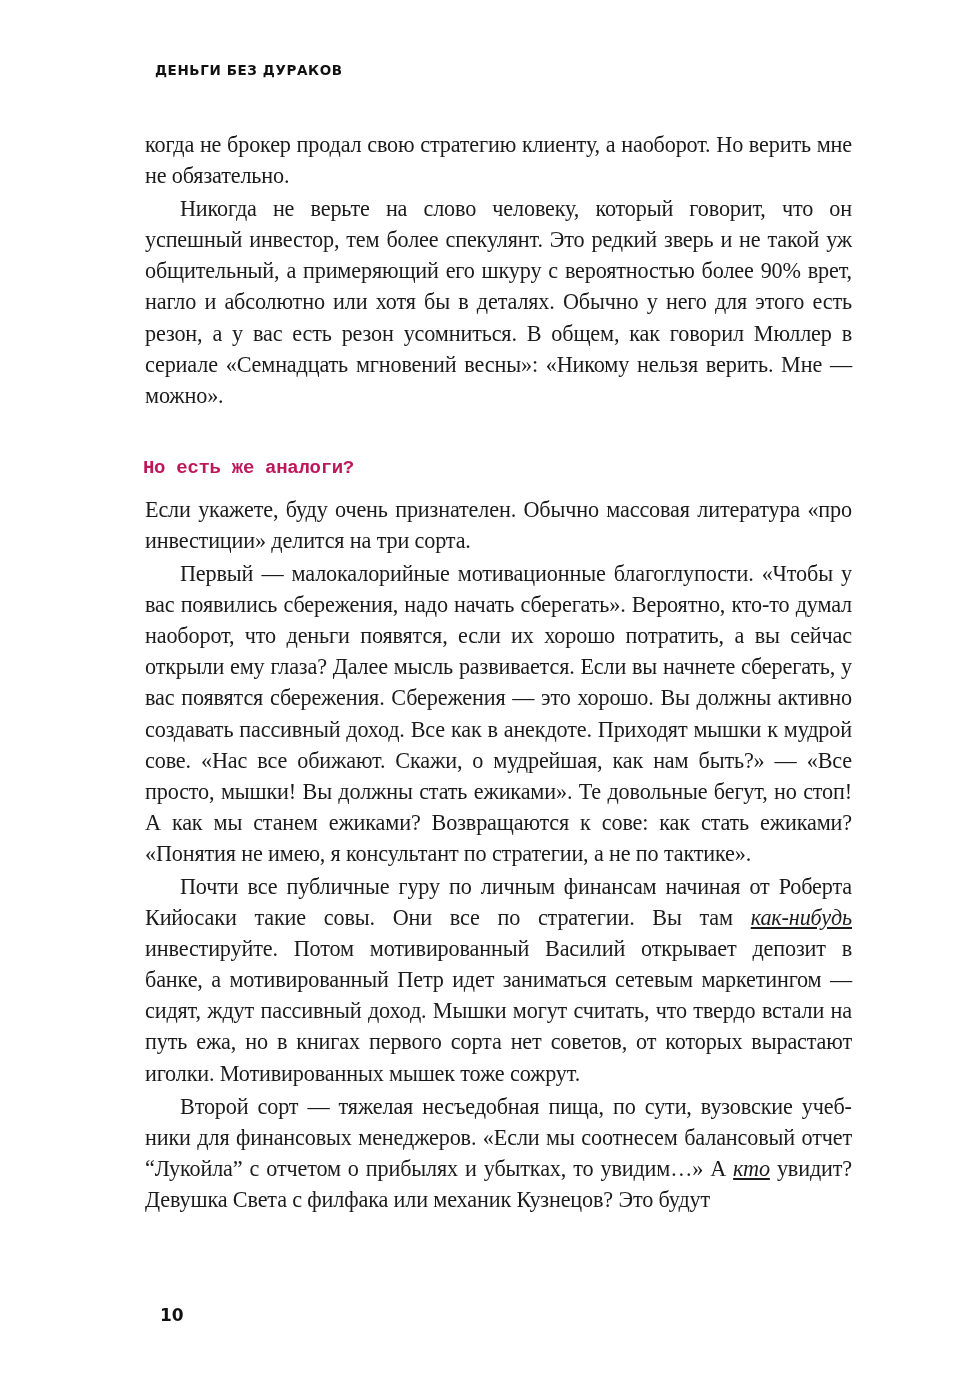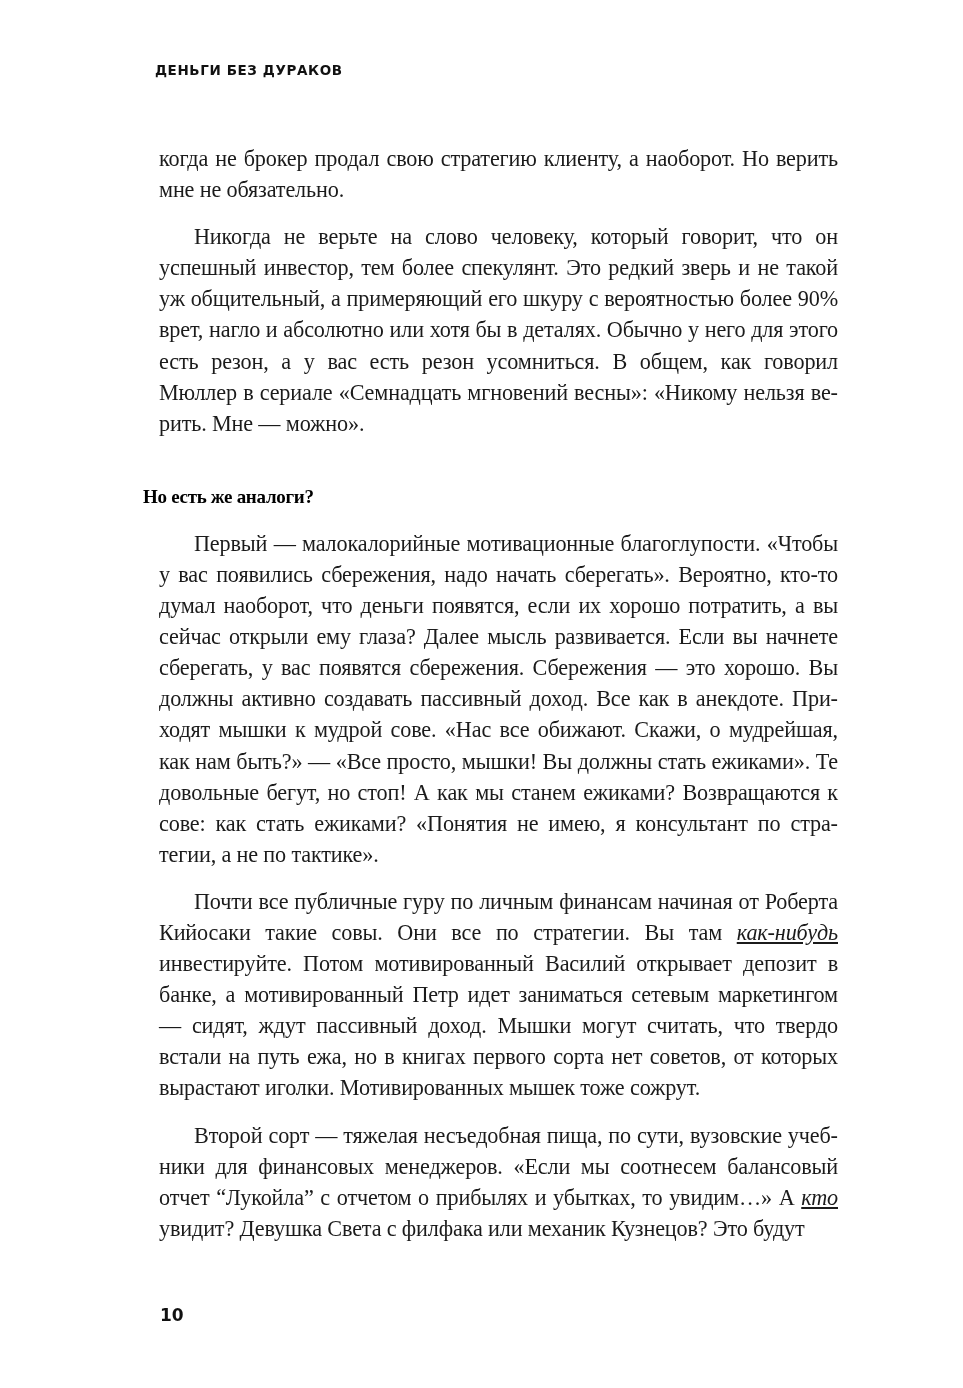--- a/index.html
+++ b/index.html
@@ -31,33 +31,33 @@
       top: 127px;
       width: 711px;
       font-family: "Liberation Serif", serif;
       font-size: 22.2px;
       line-height: 31.1px;
       text-align: justify;
       hyphens: manual;
       letter-spacing: -0.15px;
     }
     .text-block p {
-      margin: 16px;
+      margin: 2px;
       text-indent: 35px;
     }
     .text-block p.noindent {
       text-indent: 0;
     }
     .section-heading {
-      font-family: Liberation Serif, serif;
+      font-family: Liberation Mono, monospace;
       font-weight: bold;
       font-size: 19px;
       line-height: 31px;
       margin: 42px 0 10px 0;
-      color: #000000;
+      color: #be185d;
       letter-spacing: -0.3px;
     }
     em { font-style: italic; text-decoration: underline; }
     .folio {
       position: absolute;
       left: 160px;
       top: 1305px;
       font-family: "DejaVu Sans", sans-serif;
       font-weight: bold;
       font-size: 17px;
@@ -68,18 +68,19 @@
 <body>
 
 <div class="running-head">ДЕНЬГИ БЕЗ ДУРАКОВ</div>
 
 <div class="text-block">
   <p class="noindent">когда не брокер продал свою стратегию клиенту, а наоборот. Но верить мне не обязательно.</p>
   <p>Никогда не верьте на слово человеку, который говорит, что он успешный инвестор, тем более спекулянт. Это редкий зверь и не такой уж общительный, а примеряющий его шкуру с вероятностью более 90% врет, нагло и абсолютно или хотя бы в деталях. Обычно у него для этого есть резон, а у вас есть резон усомниться. В общем, как говорил Мюллер в сериале «Семнадцать мгновений весны»: «Никому нельзя ве­рить. Мне — можно».</p>
 
   <h2 class="section-heading">Но есть же аналоги?</h2>
 
+  <p class="noindent">Если укажете, буду очень признателен. Обычно массовая литература «про инвестиции» делится на три сорта.</p>
   <p>Первый — малокалорийные мотивационные благоглупости. «Чтобы у вас появились сбережения, надо начать сберегать». Вероятно, кто-то думал наоборот, что деньги появятся, если их хорошо потратить, а вы сейчас открыли ему глаза? Далее мысль развивается. Если вы начнете сберегать, у вас появятся сбережения. Сбережения — это хорошо. Вы должны активно создавать пассивный доход. Все как в анекдоте. При­ходят мышки к мудрой сове. «Нас все обижают. Скажи, о мудрейшая, как нам быть?» — «Все просто, мышки! Вы должны стать ежиками». Те довольные бегут, но стоп! А как мы станем ежиками? Возвращаются к сове: как стать ежиками? «Понятия не имею, я консультант по стра­тегии, а не по тактике».</p>
   <p><span>Почти все публичные гуру по личным финансам начиная от Ро­берта Кийосаки такие совы. Они все по стратегии. Вы там </span><em>как-нибудь</em><span> инвестируйте. Потом мотивированный Василий открывает депозит в банке, а мотивированный Петр идет заниматься сетевым маркетин­гом — сидят, ждут пассивный доход. Мышки могут считать, что твердо встали на путь ежа, но в книгах первого сорта нет советов, от которых вырастают иголки. Мотивированных мышек тоже сожрут.</span></p>
   <p><span>Второй сорт — тяжелая несъедобная пища, по сути, вузовские учеб­ники для финансовых менеджеров. «Если мы соотнесем балансовый отчет “Лукойла” с отчетом о прибылях и убытках, то увидим…» А </span><em>кто</em><span> увидит? Девушка Света с филфака или механик Кузнецов? Это будут</span></p>
 </div>
 
 <div class="folio">10</div>
 
 </body></html>

